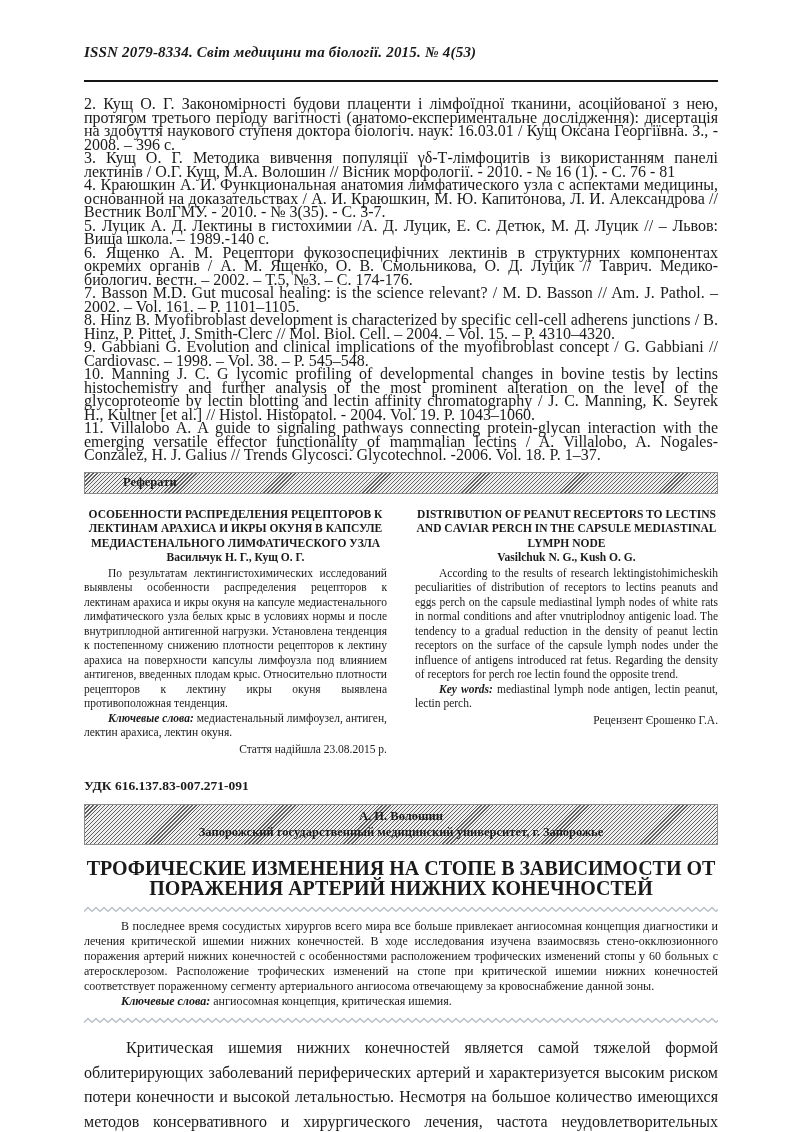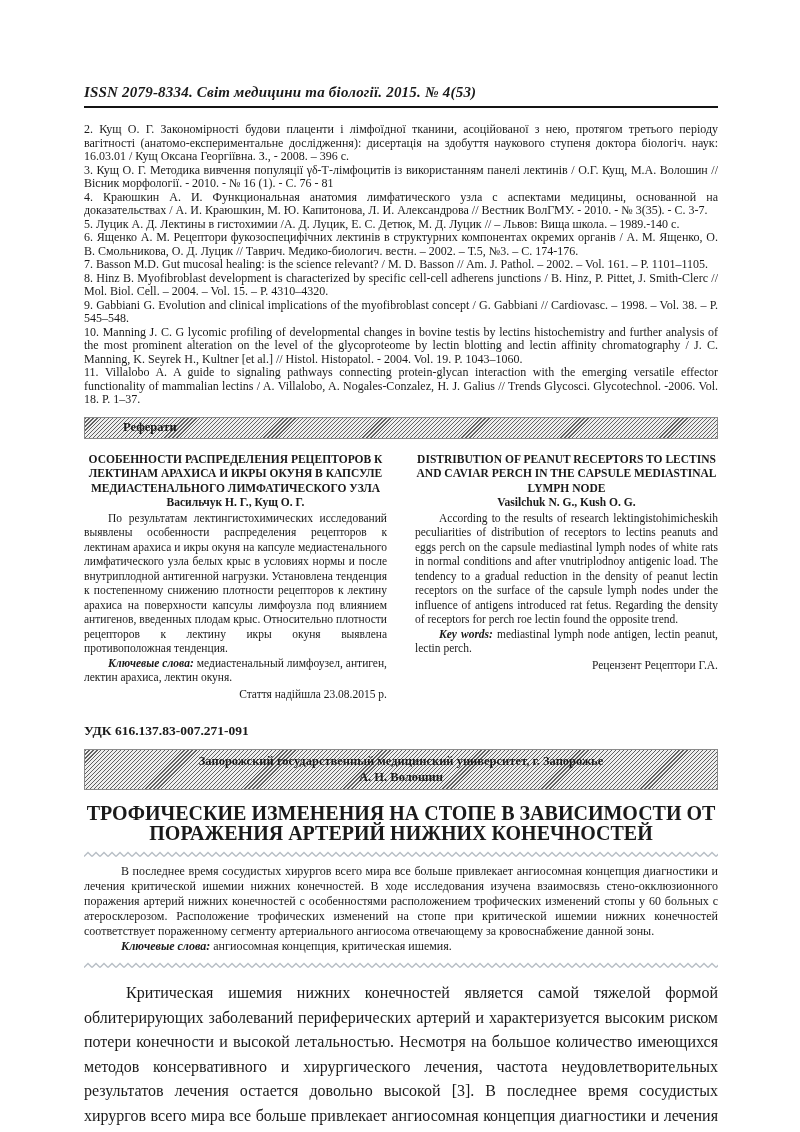--- a/index.html
+++ b/index.html
@@ -10,29 +10,28 @@
     font-family: "Liberation Serif", "DejaVu Serif", serif;
     color: #1a1a1a;
     overflow: hidden;
   }
   .page { padding: 44px 82px 0 84px; }
 
   
   .journal-header {
     font-size: 15px; font-weight: bold; font-style: italic;
     letter-spacing: 0.2px;
-    padding-bottom: 5px;
+    padding-bottom: 19px;
     border-bottom: 2.5px solid #141414;
-    margin-top: 40px;
   }
 
   
   .references { margin-top: 15px; }
   .ref {
-    font-size: 12px; line-height: 13.5px;
+    font-size: 16px; line-height: 13.5px;
     text-align: justify;
     text-justify: inter-word;
   }
 
   
   .hatch {
     background-image: repeating-linear-gradient(135deg,
       #5f5f5f 0px, #5f5f5f 0.8px, #efefef 0.8px, #efefef 2.8px);
     border: 1px solid #8a8a8a;
   }
@@ -118,30 +117,30 @@
       <div class="col-sign">Стаття надійшла 23.08.2015 р.</div>
     </div>
 
     <div class="col">
       <div class="col-title">DISTRIBUTION OF PEANUT RECEPTORS TO LECTINS AND CAVIAR PERCH IN THE CAPSULE MEDIASTINAL LYMPH NODE</div>
       <div class="col-authors">Vasilchuk N. G., Kush O. G.</div>
       <div class="col-body">According to the results of research lektingistohimicheskih peculiarities of distribution of receptors to lectins peanuts and eggs perch on the capsule mediastinal lymph nodes of white rats in normal conditions and after vnutriplodnoy antigenic load. The tendency to a gradual reduction in the density of peanut lectin receptors on the surface of the capsule lymph nodes under the influence of antigens introduced rat fetus. Regarding the density of receptors for perch roe lectin found the opposite trend.</div>
       <div class="col-keywords">
         <b class="inline-label">Key words:</b><span> mediastinal lymph node antigen, lectin peanut, lectin perch.</span>
       </div>
-      <div class="col-sign">Рецензент Рецептори Г.А.</div>
+      <div class="col-sign">Рецензент Єрошенко Г.А.</div>
     </div>
 
   </div>
 
   <div class="udk">УДК 616.137.83-007.271-091</div>
 
   <div class="hatch author-bar">
+    <div>А. Н. Волошин</div>
     <div>Запорожский государственный медицинский университет, г. Запорожье</div>
-    <div>А. Н. Волошин</div>
   </div>
 
   <div class="article-title">ТРОФИЧЕСКИЕ ИЗМЕНЕНИЯ НА СТОПЕ В ЗАВИСИМОСТИ ОТ ПОРАЖЕНИЯ АРТЕРИЙ НИЖНИХ КОНЕЧНОСТЕЙ</div>
 
   <svg class="zigzag" width="634" height="7">
     <defs>
       <pattern id="zz1" width="8" height="7" patternUnits="userSpaceOnUse">
         <path d="M0 5.5 L4 1.5 L8 5.5" fill="none" stroke="#b7bec5" stroke-width="1.4"></path>
       </pattern>
     </defs>

